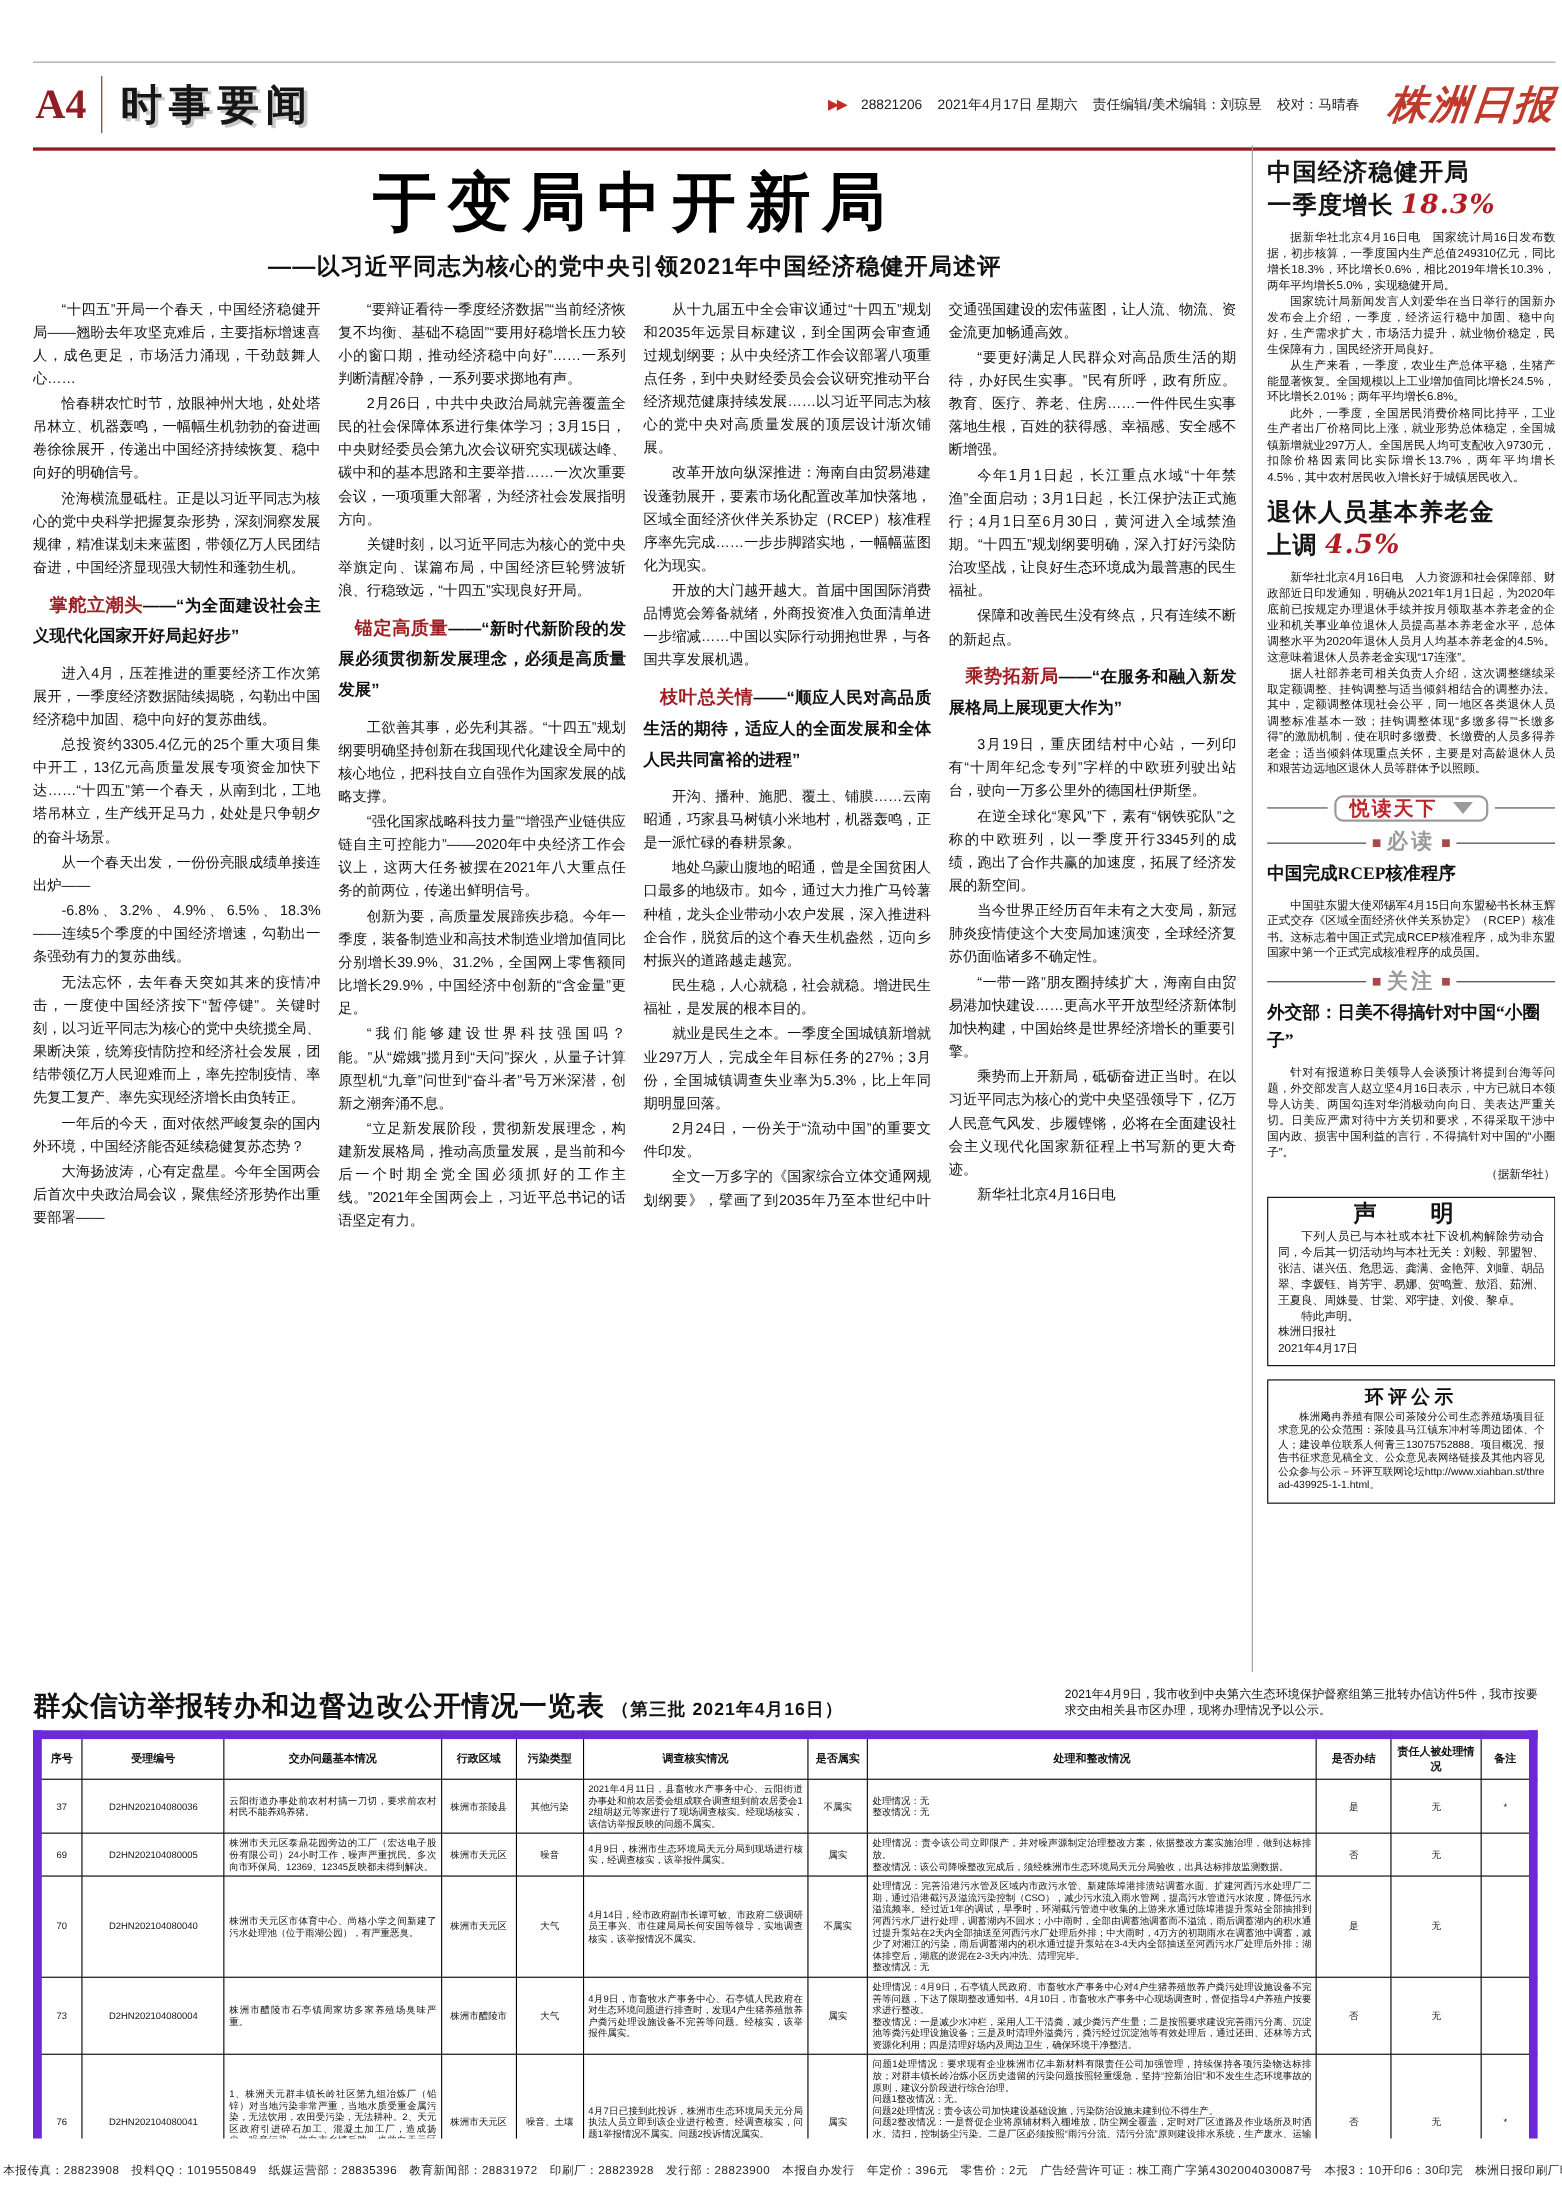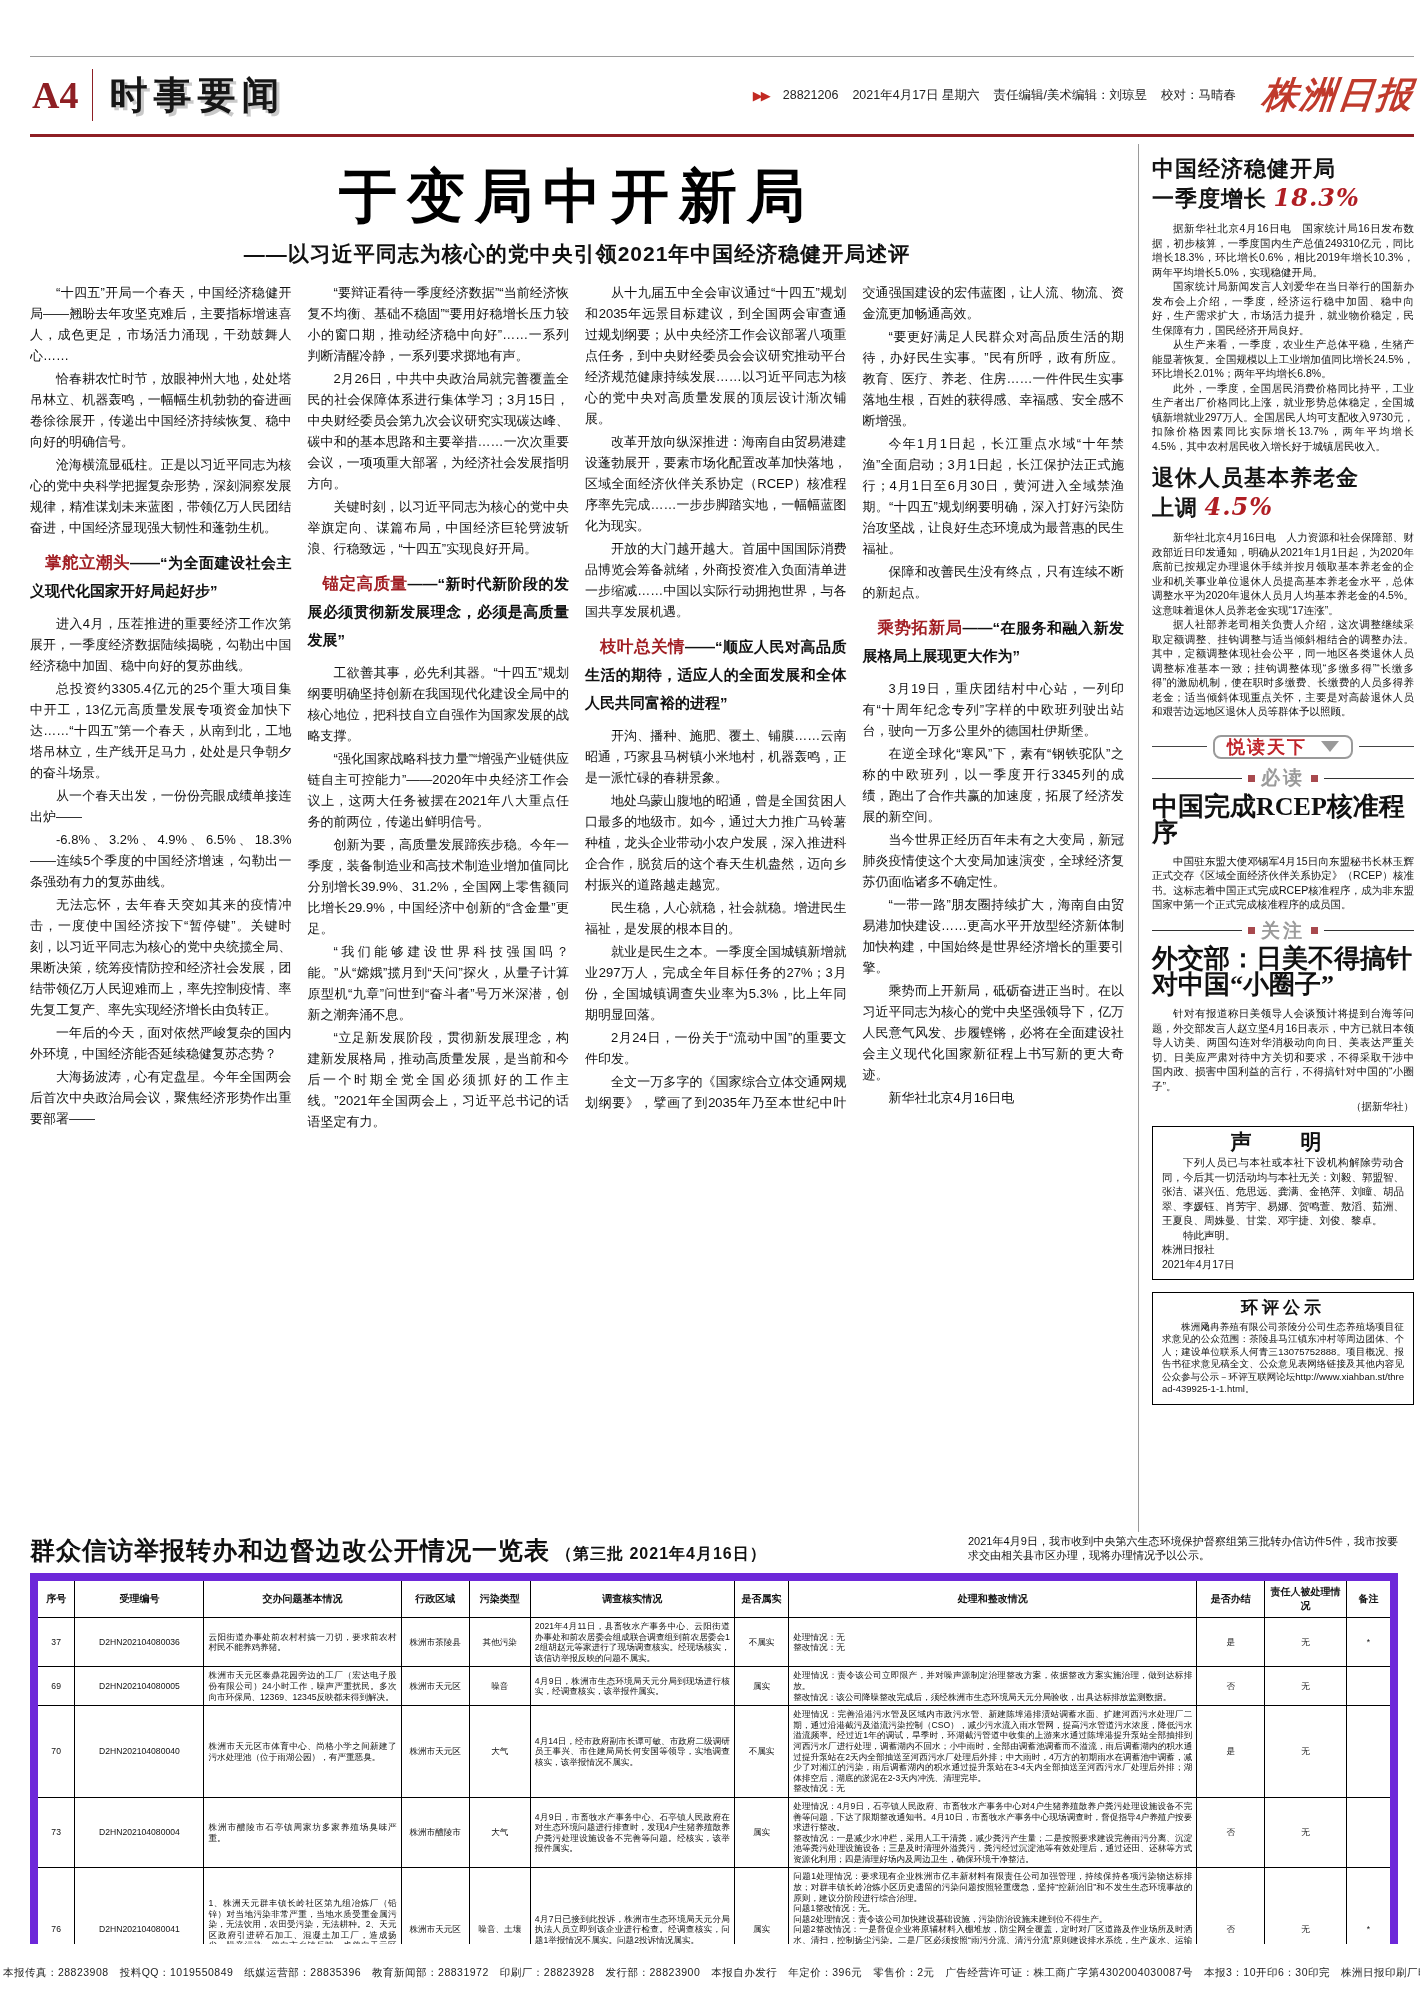--- a/index.html
+++ b/index.html
@@ -12,21 +12,21 @@
   .pageno{font-family:"Liberation Serif","DejaVu Serif",serif;font-weight:bold;font-size:38px;color:#8e1f24;padding:0 14px 0 2px;}
   .mast-vline{width:1px;height:52px;background:#8e1f24;margin-right:16px;}
   .section{font-size:38px;font-weight:900;letter-spacing:6px;color:#161616;text-shadow:3px 3px 0 #c9c9c9;}
   .issue{margin-left:auto;font-size:12.5px;color:#222;white-space:nowrap;display:flex;gap:14px;align-items:center;}
   .arrows{color:#c22a23;font-size:13px;letter-spacing:-2px;}
   .logo{font-family:"DejaVu Serif","Liberation Serif",serif;font-size:36px;font-weight:bold;color:#c03a2c;
         font-style:italic;transform:skewX(-6deg);margin-left:26px;letter-spacing:2px;}
   .red-rule{position:absolute;left:30px;right:30px;top:134px;border-top:3px solid #8e1f24;}
 
   
-  .content{position:absolute;left:30px;right:30px;top:144px;height:1388px;display:flex;overflow:hidden;justify-content:center;}
+  .content{position:absolute;left:30px;right:30px;top:132px;height:1388px;display:flex;overflow:hidden;justify-content:center;}
   .main-article{flex:1;padding-right:14px;overflow:hidden;}
   h1.headline{margin:14px 0 4px;text-align:center;font-size:58px;font-weight:900;letter-spacing:10px;color:#000;}
   .subtitle{text-align:center;font-size:21px;font-weight:bold;letter-spacing:1px;margin-bottom:14px;}
   .article-columns{height:1252px;overflow:hidden;column-count:4;column-gap:16px;
                    font-size:13px;line-height:21px;text-align:justify;}
   .para{text-indent:2em;margin:0 0 2px;}
   .subhead{font-weight:bold;font-size:15px;line-height:28px;margin:10px 0 8px;text-indent:1em;}
   .subhead .lead{color:#a11e23;font-size:16.5px;}
 
   
@@ -38,21 +38,21 @@
   .pct{color:#b01e24;font-style:italic;font-family:"DejaVu Serif",serif;font-size:24px;letter-spacing:1px;margin-top:31px;}
   .bubble-row{display:flex;align-items:center;margin:16px 0 10px;}
   .bubble-row .hline{flex:1;border-top:1.5px solid #444;}
   .bubble{border:2px solid #9a9a9a;border-radius:8px;padding:3px 12px;display:flex;align-items:center;gap:14px;margin:0 6px;}
   .bubble .label{color:#c0242a;font-weight:900;font-size:18px;letter-spacing:2px;}
   .chev{width:0;height:0;border-left:9px solid transparent;border-right:9px solid transparent;border-top:11px solid #9a9a9a;}
   .divider-row{display:flex;align-items:center;gap:6px;margin:12px 0 8px;}
   .divider-row .hline{flex:1;border-top:1.5px solid #333;}
   .sq{width:7px;height:7px;background:#a8494e;}
   .div-label{color:#9a9a9a;font-weight:bold;font-size:19px;letter-spacing:3px;}
-  .side-head2{font-family:"Liberation Serif","DejaVu Serif",serif;font-weight:bold;font-size:26px;line-height:26px;margin:2px 0 8px;}
+  .side-head2{font-family:"Liberation Serif","DejaVu Serif",serif;font-weight:bold;font-size:16px;line-height:26px;margin:2px 0 8px;}
   .source{text-align:right;margin-top:6px;font-size:10.5px;}
   .boxed{border:1.5px solid #000;padding:8px 9px;margin-top:12px;}
   .box-title{text-align:center;font-weight:900;font-size:21px;letter-spacing:14px;margin-bottom:6px;}
   .box-title2{text-align:center;font-weight:900;font-size:17px;letter-spacing:4px;margin-bottom:5px;}
   .sig{text-align:right;text-indent:0 !important;}
   .eia-body{font-size:9.5px;line-height:12.5px;text-align:justify;text-indent:2em;word-break:break-all;}
 
   
   .table-section{position:absolute;left:30px;right:46px;top:1532px;height:412px;overflow:hidden;}
   .table-title-row{display:flex;align-items:flex-start;margin-bottom:6px;}

